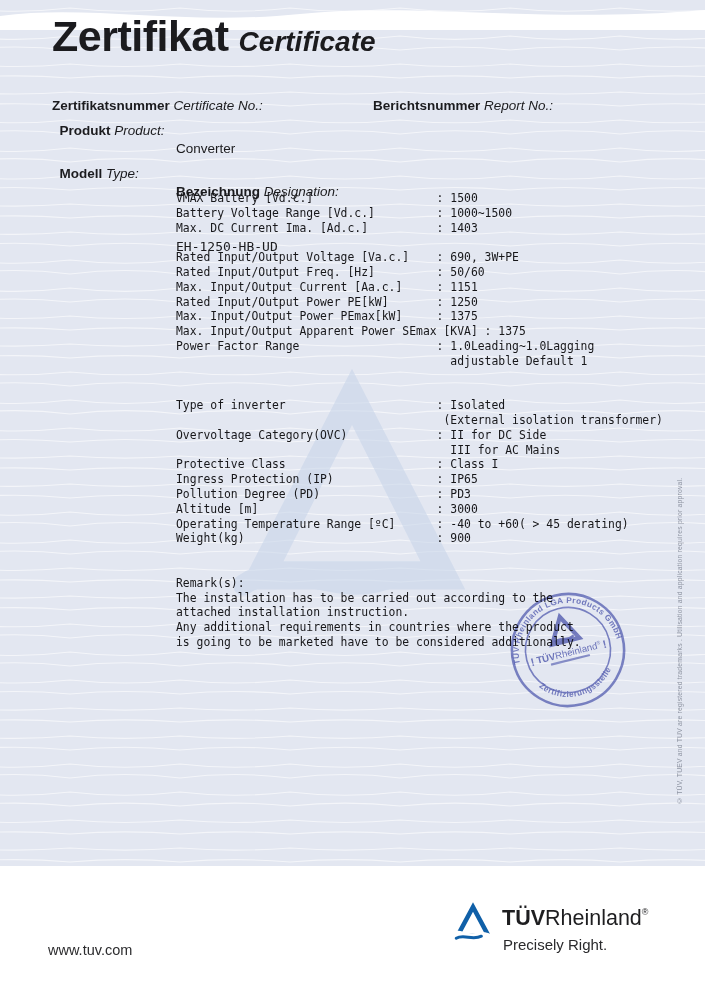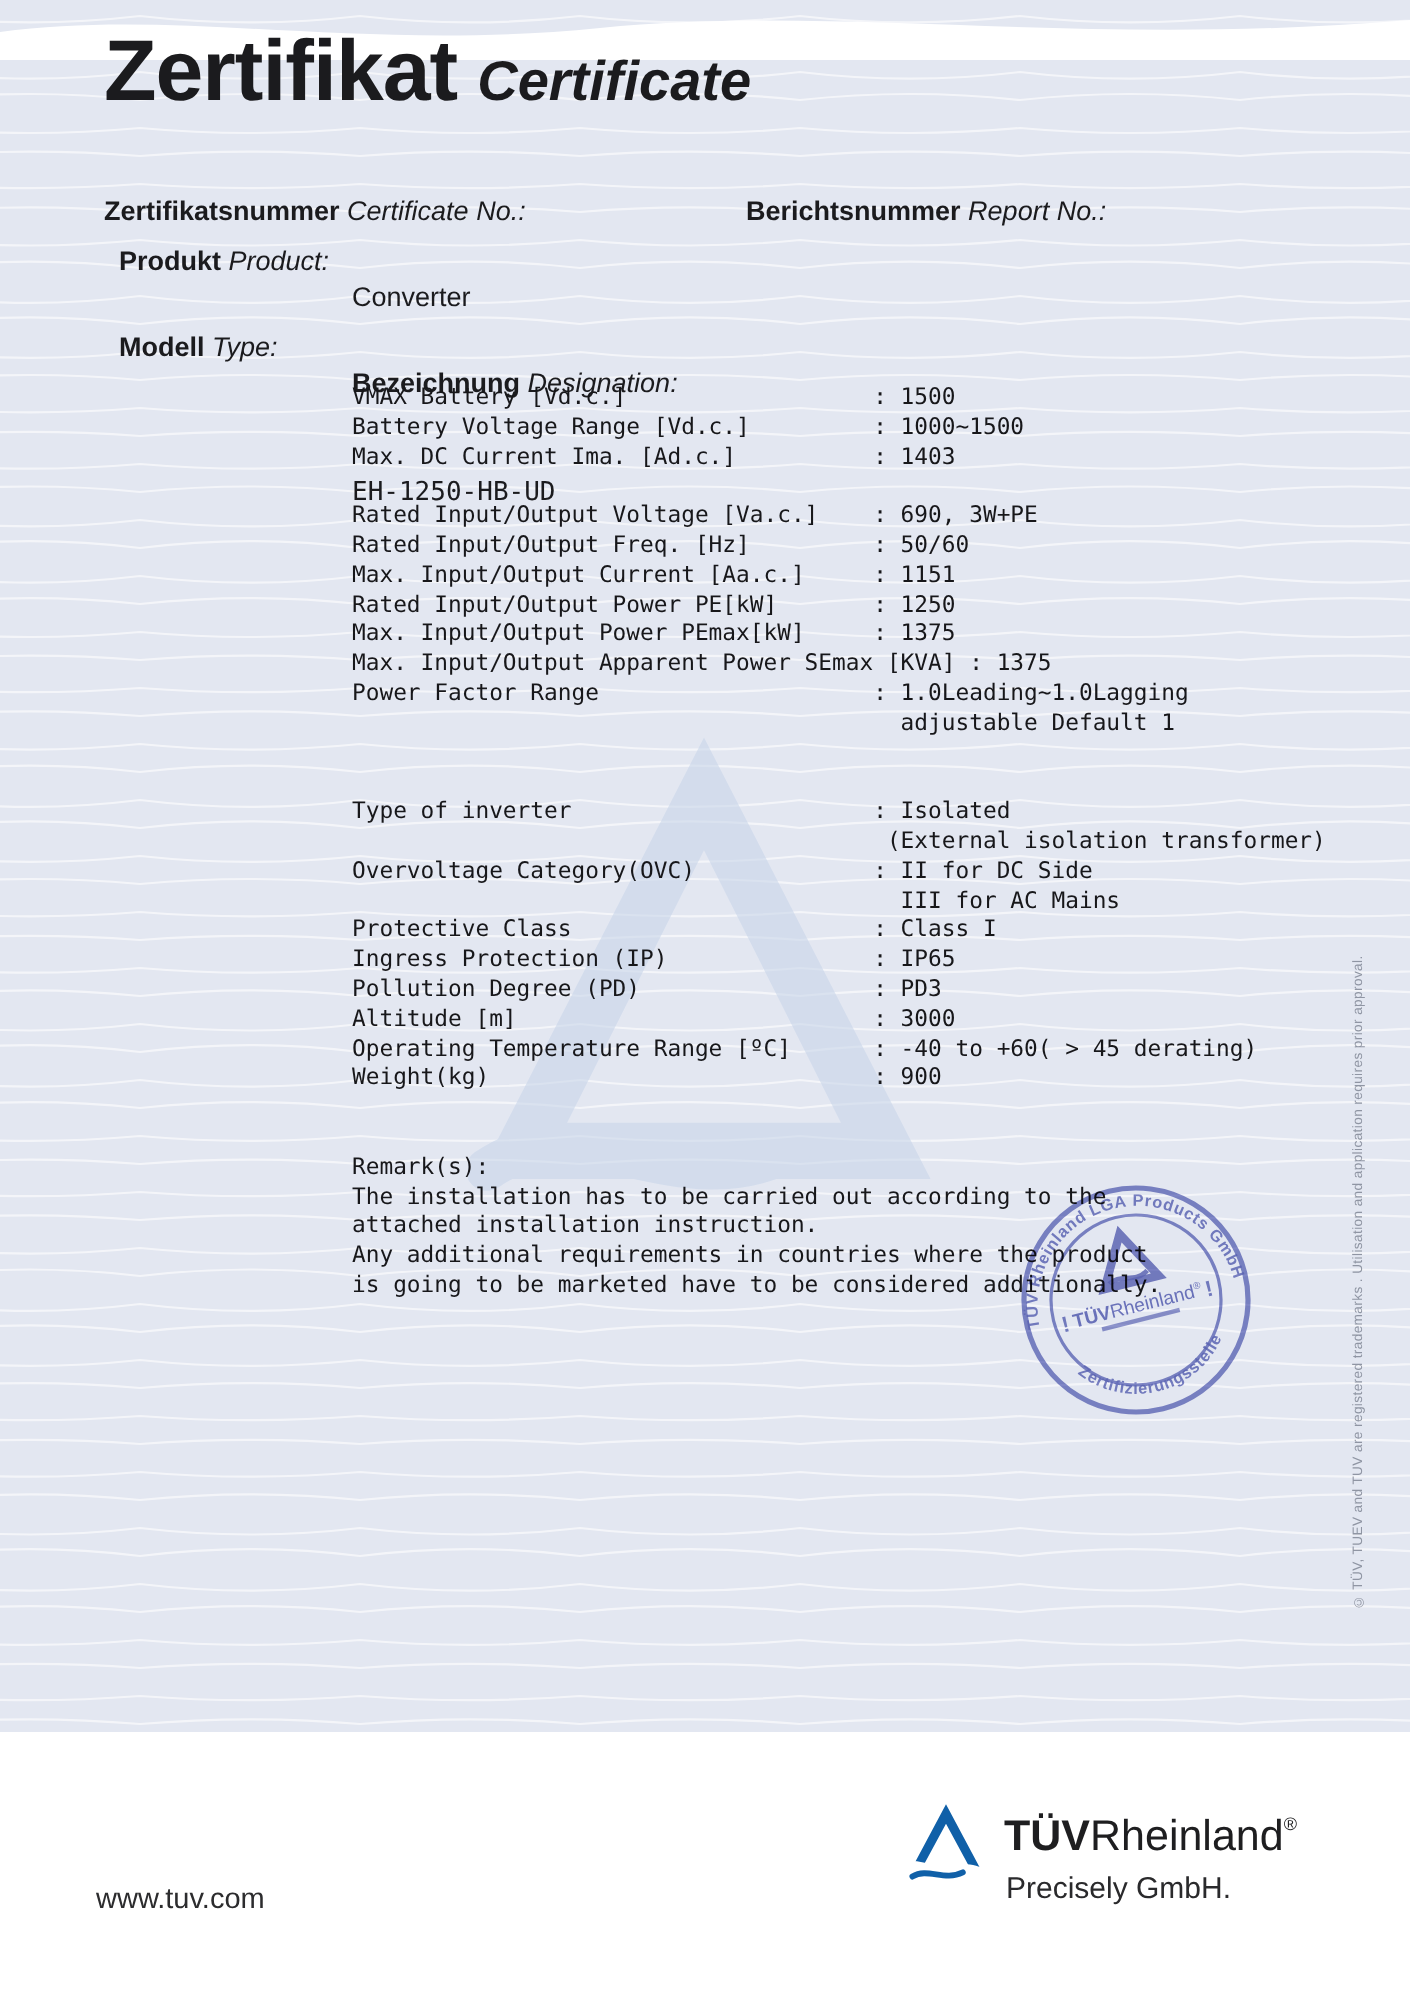--- a/index.html
+++ b/index.html
@@ -222,13 +222,13 @@
 <div class="website">www.tuv.com</div>
 
 <svg class="logo" viewBox="0 0 100 112">
   <path fill-rule="evenodd" fill="#1060a8" d="M50 4 L97 92 L3 92 Z M50 27 L78 79 L22 79 Z"></path>
   <path fill="#ffffff" d="M0 74 C 18 65 38 84 58 77 C 73 72 87 77 100 82 L100 98 C 80 91 62 102 42 96 C 26 91 12 96 0 92 Z"></path>
   <path fill="none" stroke="#1060a8" stroke-width="7" stroke-linecap="round" d="M10 90 C 28 79 48 96 70 85"></path>
 </svg>
 <div class="brand">
   <span class="b1">TÜV</span><span class="b2">Rheinland</span><sup>®</sup>
 </div>
-<div class="tagline">Precisely GmbH.</div>
+<div class="tagline">Precisely Right.</div>
 
 </body></html>

